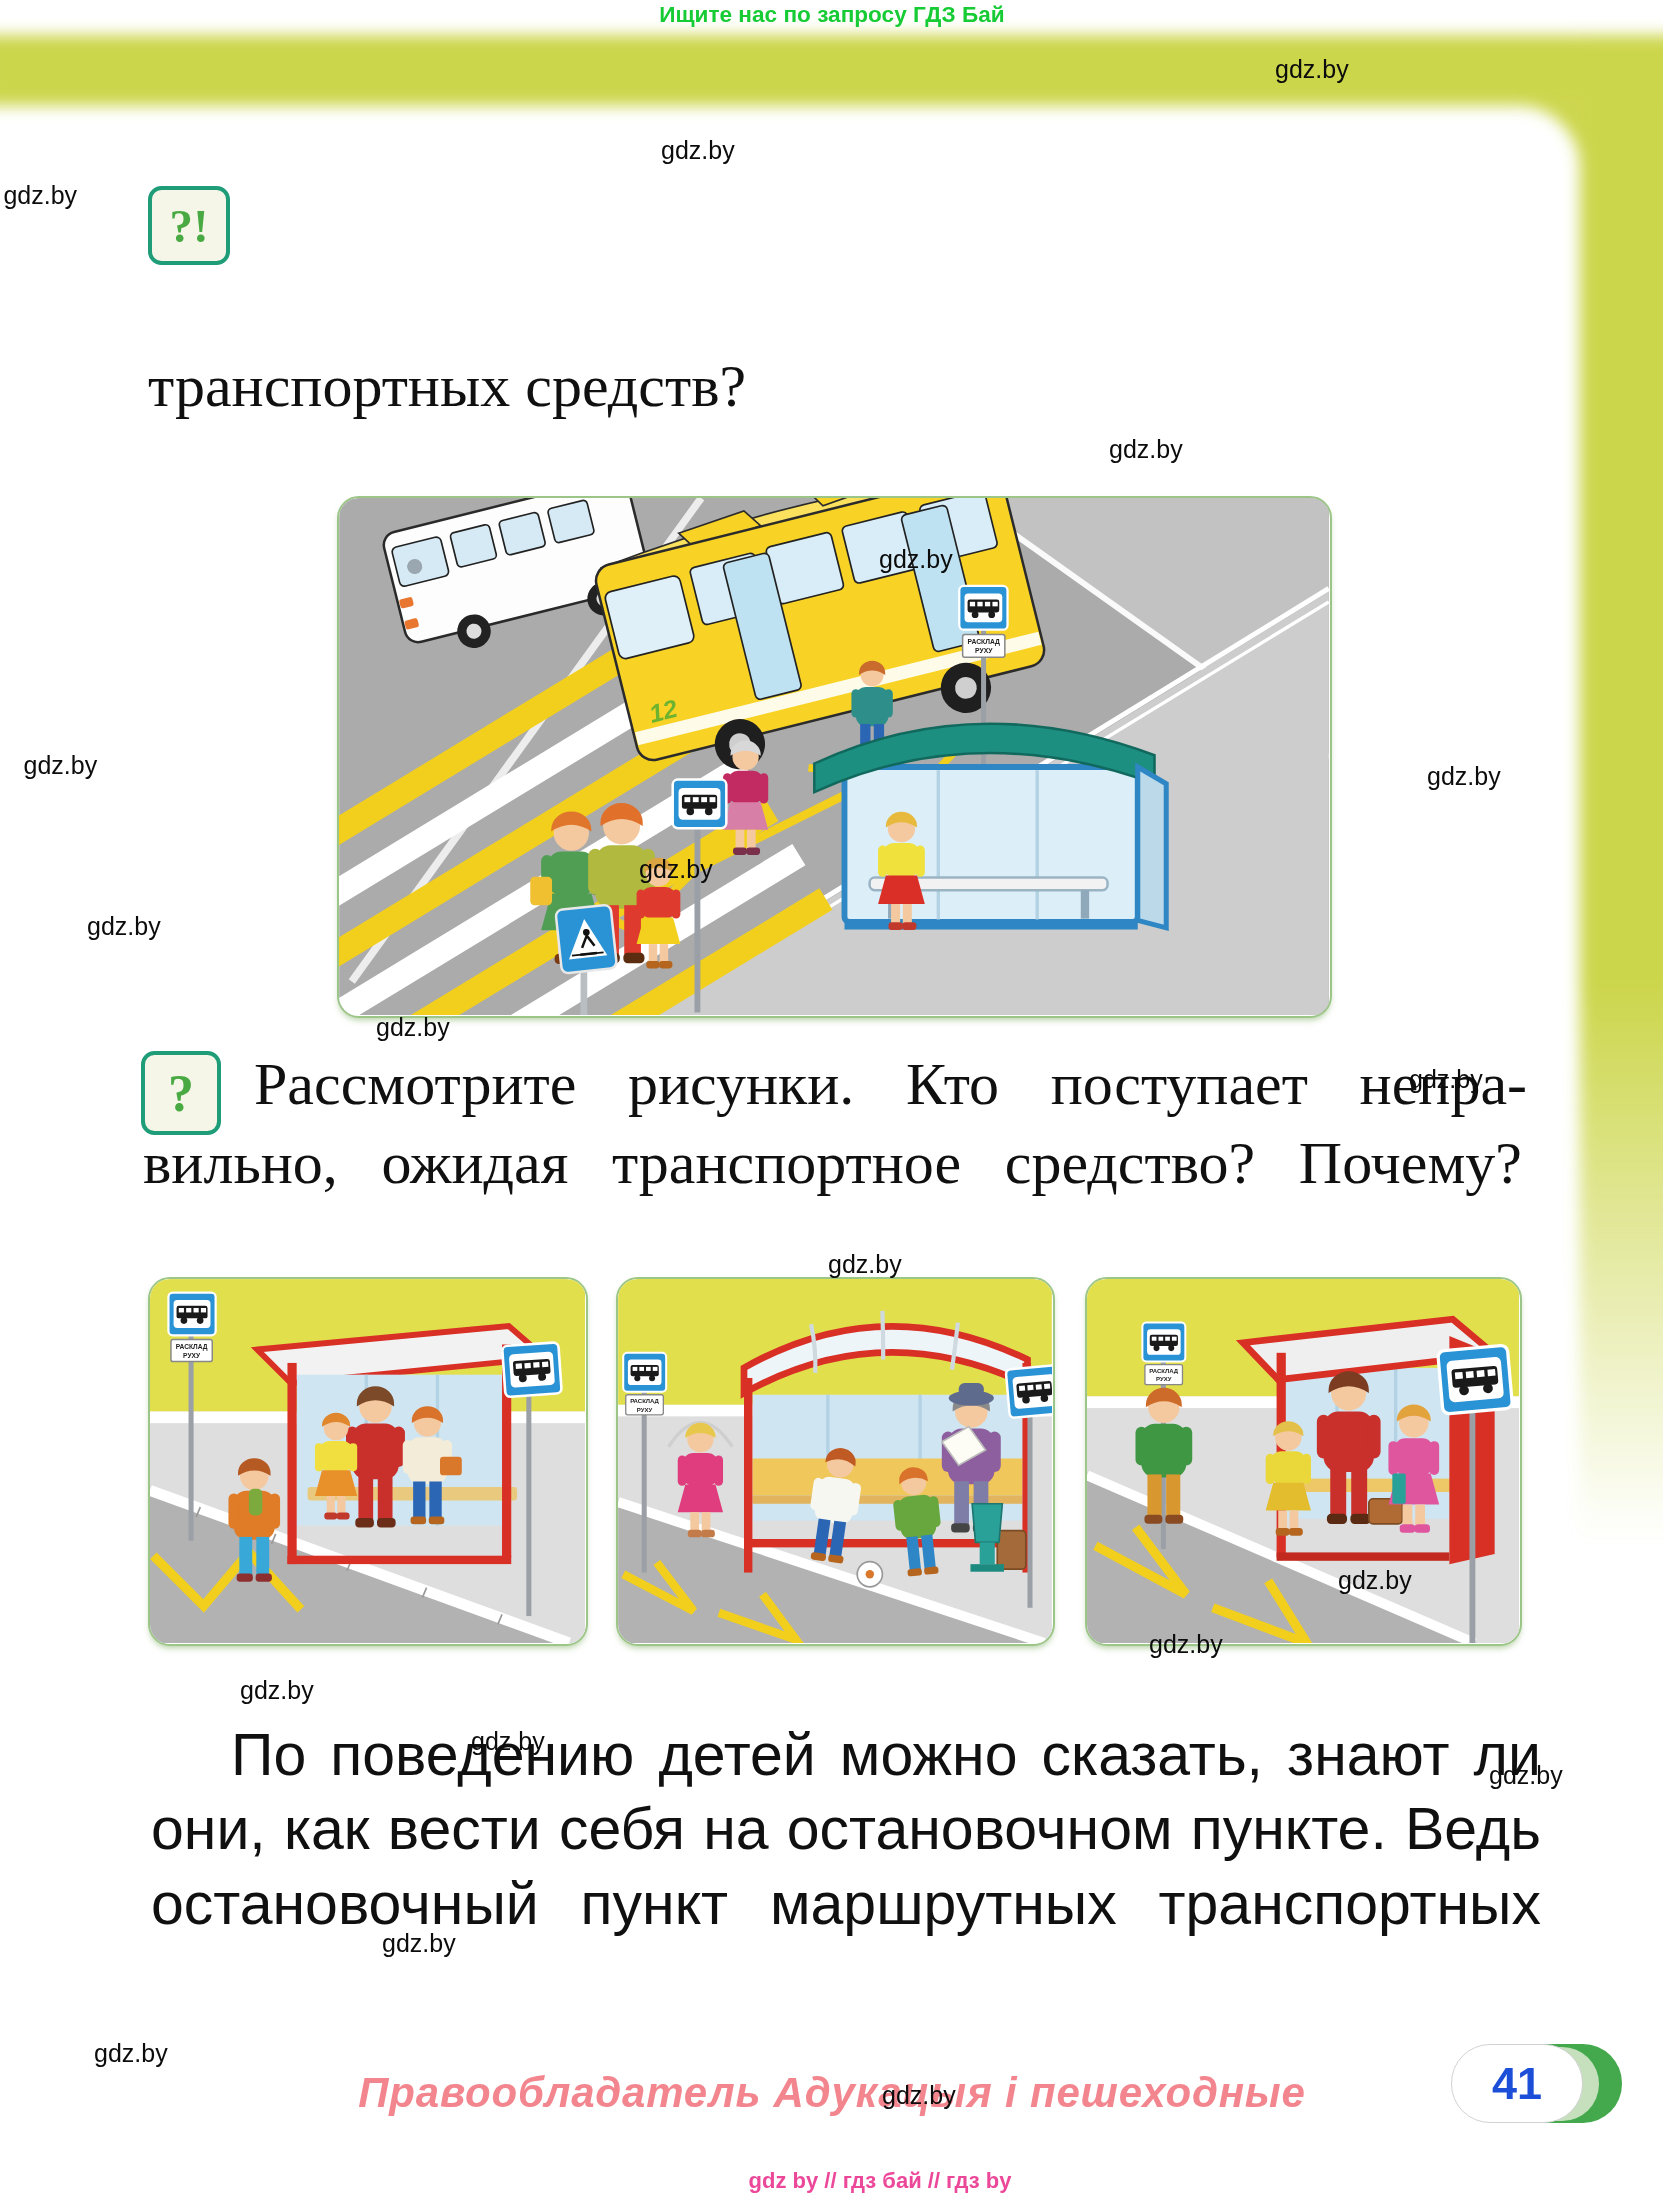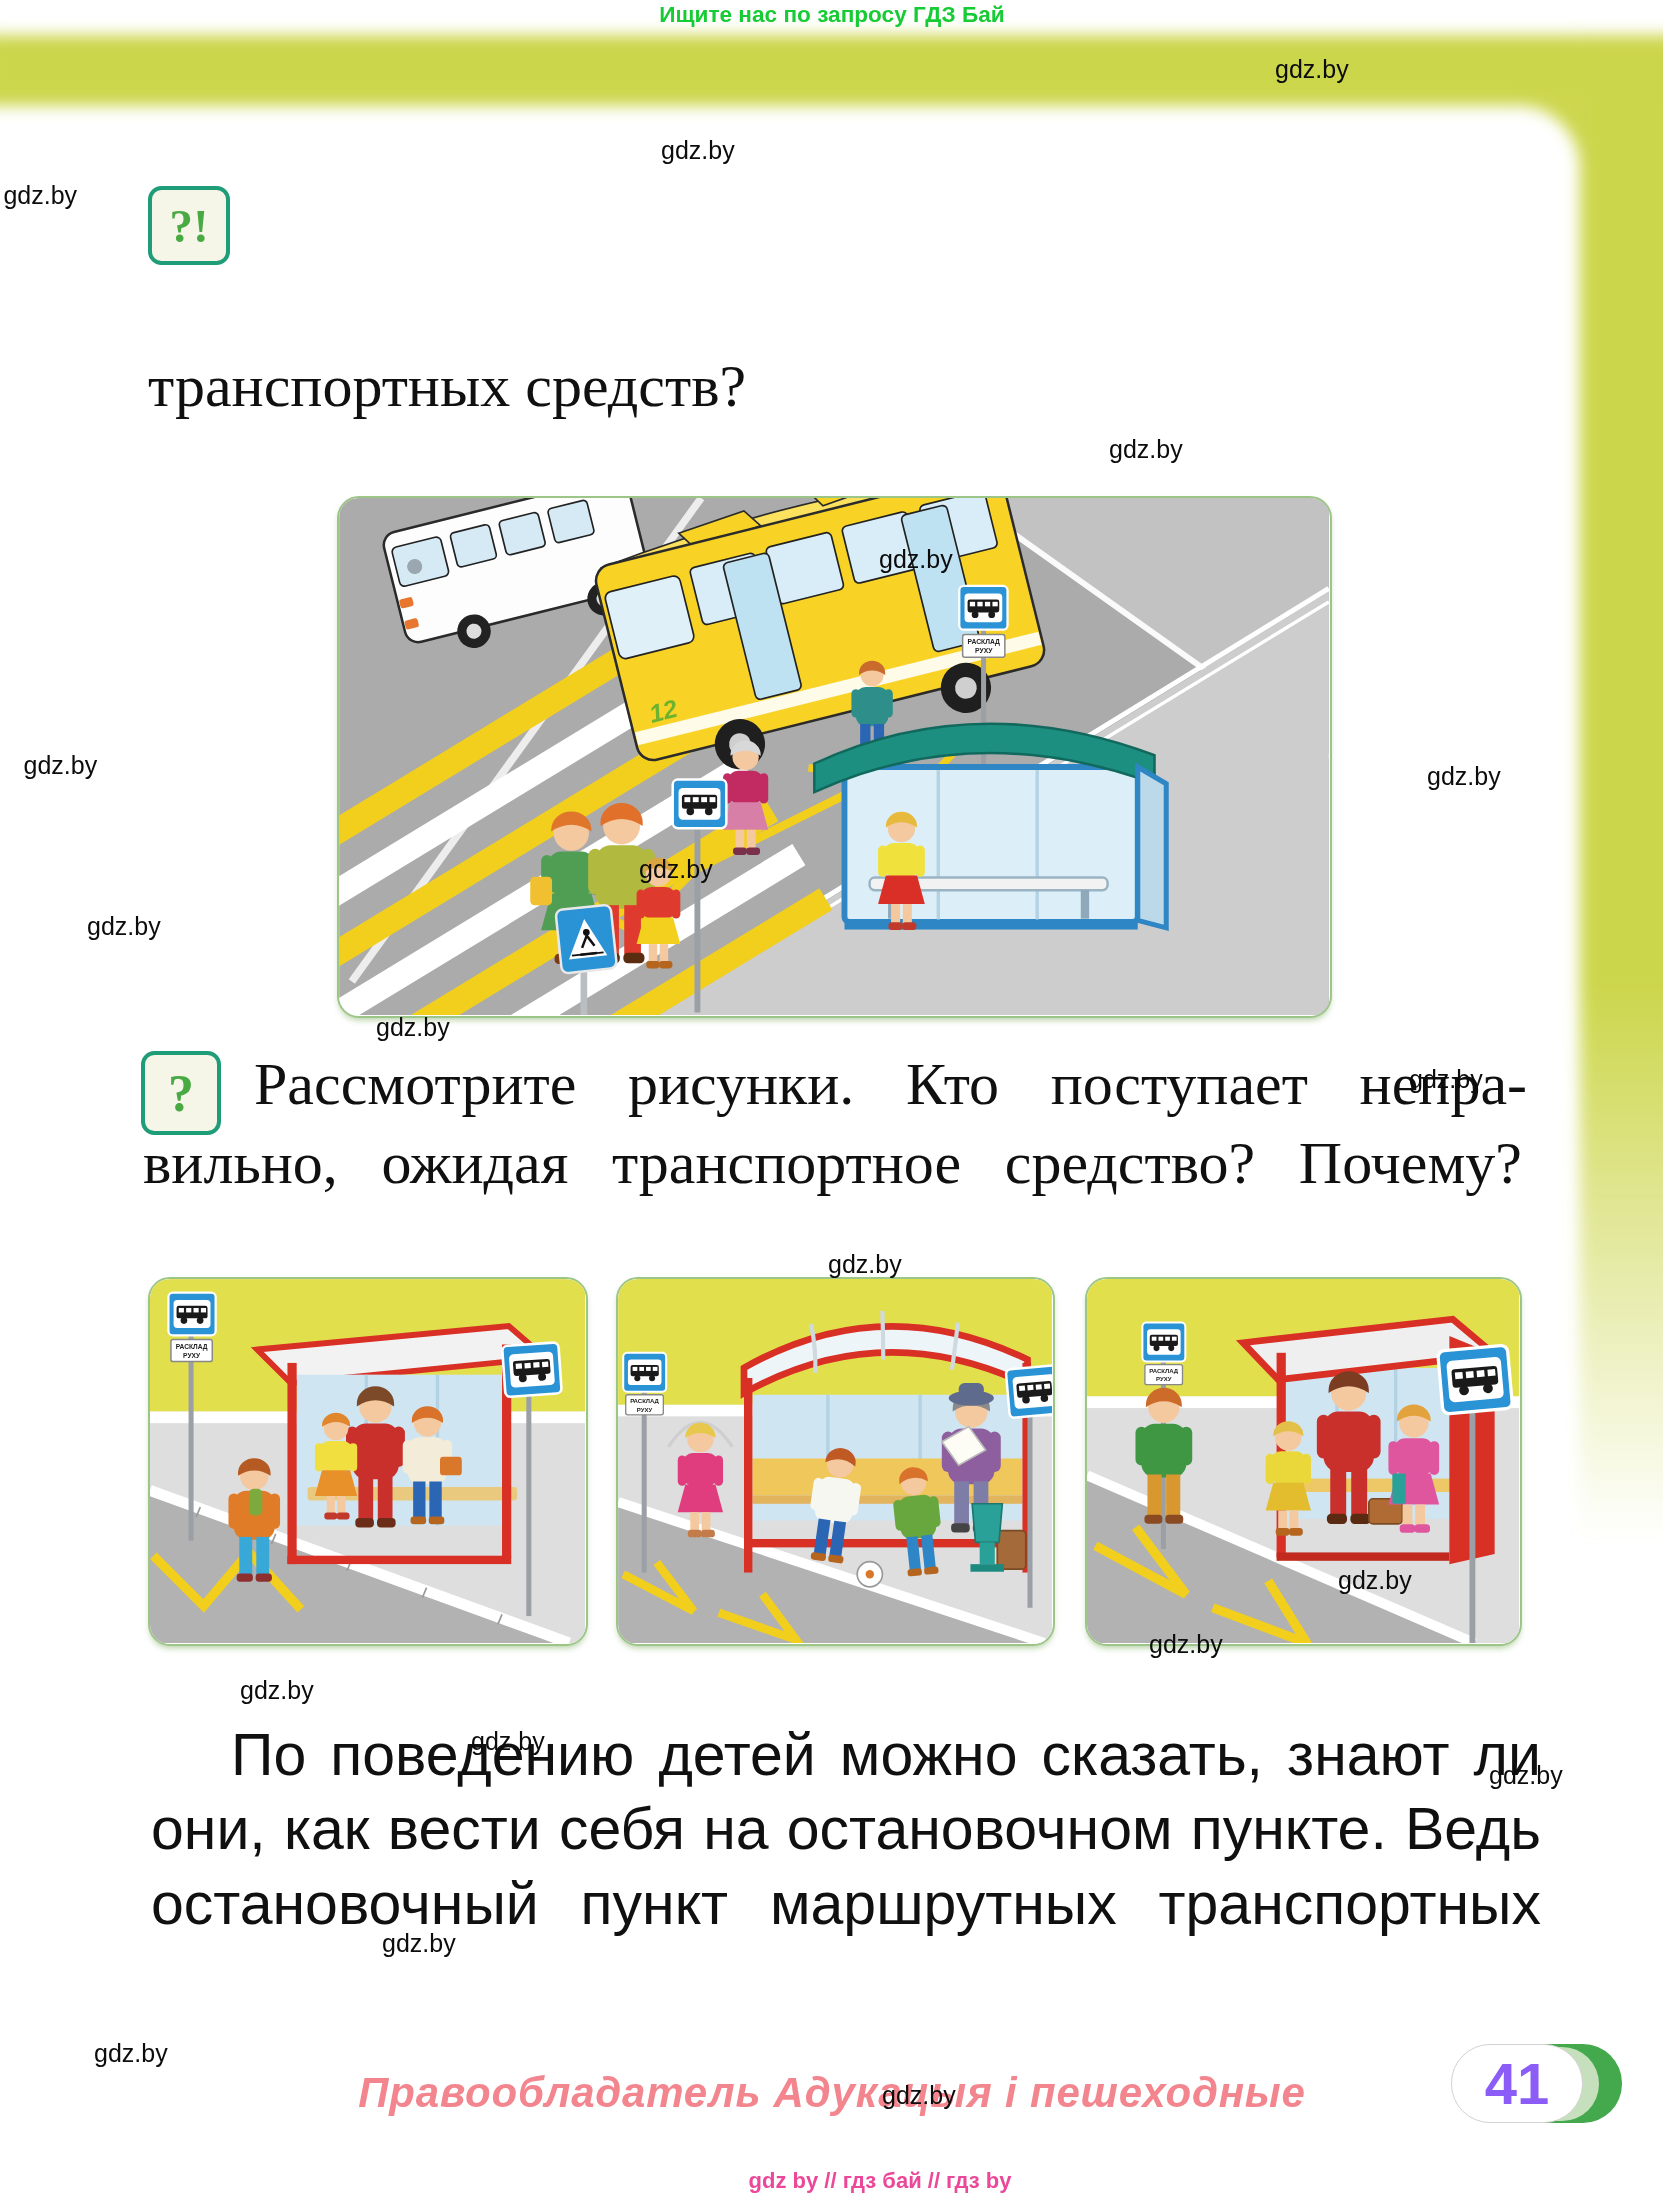--- a/index.html
+++ b/index.html
@@ -28,21 +28,21 @@
   
   .footer-copy{position:absolute;top:2069px;left:0;width:100%;text-align:center;z-index:2;
                font-style:italic;font-weight:600;font-size:42px;color:#f2858e;letter-spacing:0.8px;}
   .links{position:absolute;top:2168px;left:0;width:100%;text-align:center;z-index:2;
          font-size:22px;font-weight:600;color:#ec4899;margin-left:48px;}
   .badge{position:absolute;left:1451px;top:2044px;width:171px;height:79px;z-index:2;}
   .badge-dark{position:absolute;right:0;top:0;width:126px;height:79px;border-radius:39px;background:#44a94d;}
   .badge-light{position:absolute;right:23.5px;top:2.5px;width:124px;height:74px;border-radius:37px;background:#c6e0bd;}
   .badge-white{position:absolute;left:0;top:0;width:132px;height:79px;border-radius:39px;background:#ffffff;
                border:1.7px solid #d2d2d2;box-sizing:border-box;display:flex;align-items:center;
-               justify-content:center;font-size:58px;font-weight:bold;color:#8b5cf6;}
+               justify-content:center;font-size:45px;font-weight:bold;color:#1d4ed8;}
   
   .wm-layer{position:absolute;inset:0;z-index:6;pointer-events:none;}
   .wm{position:absolute;font-family:"Liberation Sans",sans-serif;font-size:25px;color:#0c0c0c;white-space:nowrap;margin-top:27px;}
   .plate-t{font-family:"Liberation Sans",sans-serif;font-size:9px;font-weight:bold;fill:#222;text-anchor:middle;}
   .bus-no{font-family:"Liberation Sans",sans-serif;font-size:30px;font-weight:bold;font-style:italic;fill:#6db32f;}
 </style>
 </head>
 <body>
 
 <svg width="0" height="0" style="position:absolute" aria-hidden="true">

